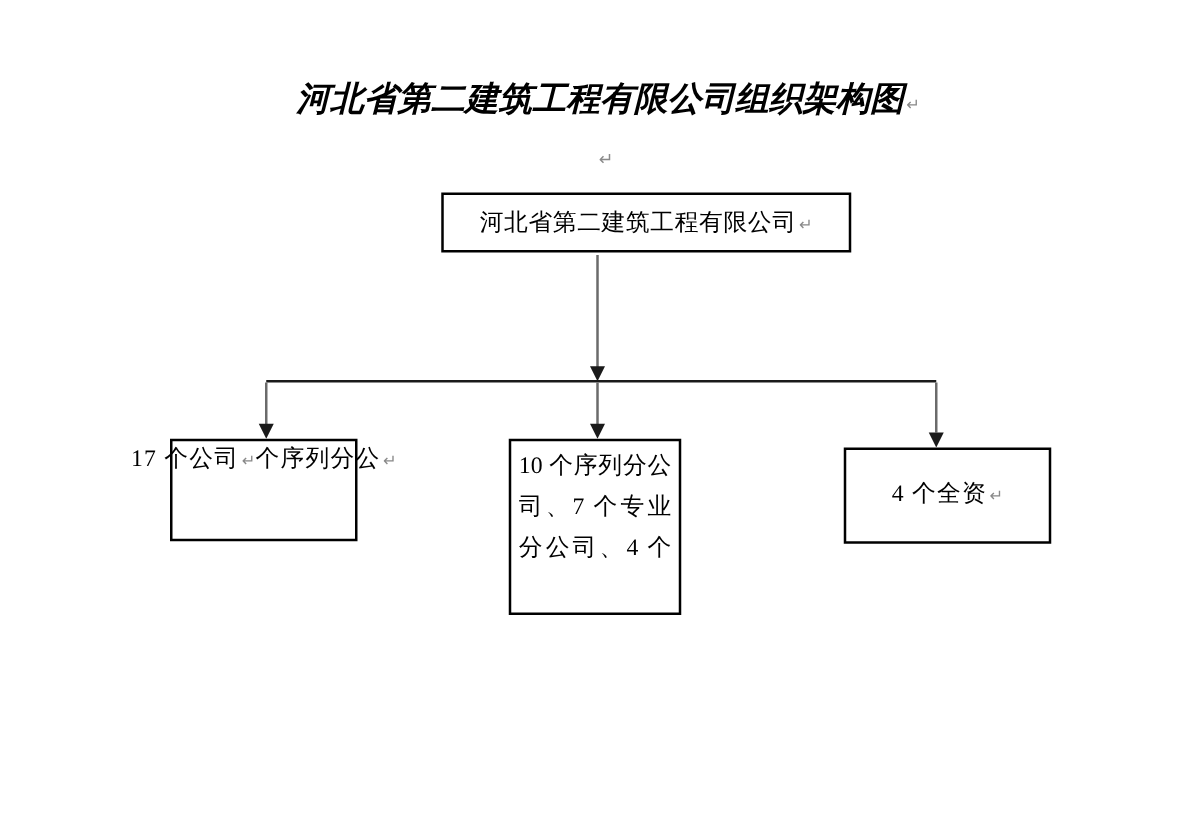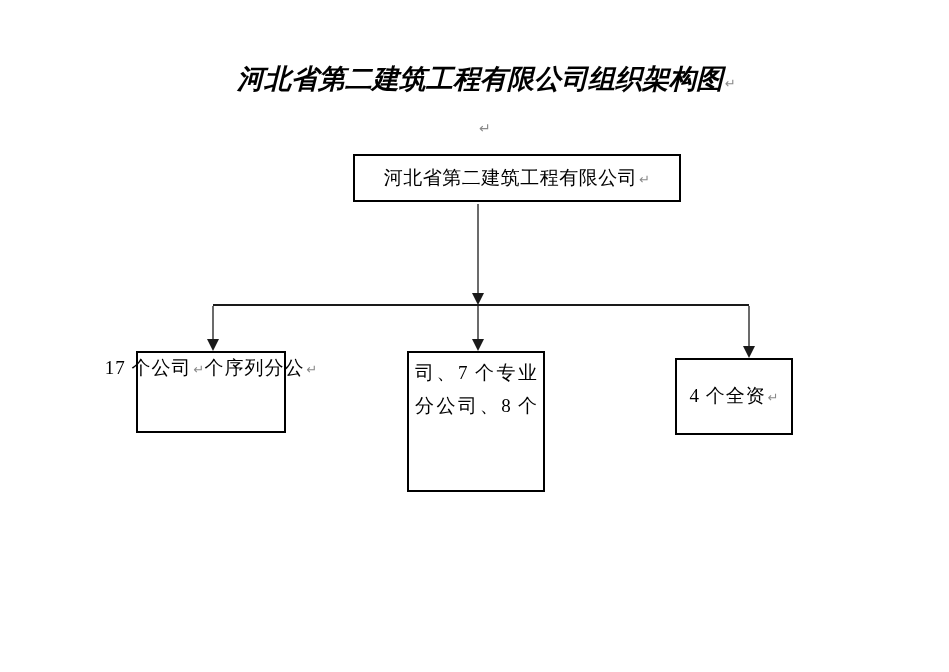--- a/index.html
+++ b/index.html
@@ -45,21 +45,21 @@
     left:136px; top:351px; width:150px; height:82px;
     display:flex; flex-direction:row; justify-content:center;
     text-align:center; line-height:30px; letter-spacing:1px;
   }
   .mid-box {
     left:407px; top:351px; width:138px; height:141px;
     padding:3px 6px 0 6px; line-height:33px; letter-spacing:0;
   }
   .mid-box .just { text-align:justify; text-align-last:justify; }
   .right-box {
-    left:675px; top:358px; width:118px; height:77px;
+    left:675px; top:358px; width:166px; height:77px;
     display:flex; flex-direction:column; justify-content:center;
     text-align:center; line-height:30px; letter-spacing:1px;
   }
 </style>
 </head>
 <body>
 
 <div class="page">
 
   <div class="title"><span>河北省第二建筑工程有限公司组织架构图</span><span class="rm">↵</span></div>
@@ -81,21 +81,22 @@
   <div class="box root-box">
     <div class="line"><span>河北省第二建筑工程有限公司</span><span class="rm">↵</span></div>
   </div>
 
   <div class="box left-box">
     <div class="line"><span>17 个公司</span><span class="rm">↵</span></div>
     <div class="line"><span>个序列分公</span><span class="rm">↵</span></div>
   </div>
 
   <div class="box mid-box">
+    <div class="line just"><span>10 个序列分公</span></div>
     <div class="line just"><span>司、7 个专业</span></div>
-    <div class="line just"><span>分公司、8 个</span></div>
+    <div class="line just"><span>分公司、4 个</span></div>
   </div>
 
   <div class="box right-box">
     <div class="line"><span>4 个全资</span><span class="rm">↵</span></div>
   </div>
 
 </div>
 
 </body></html>

